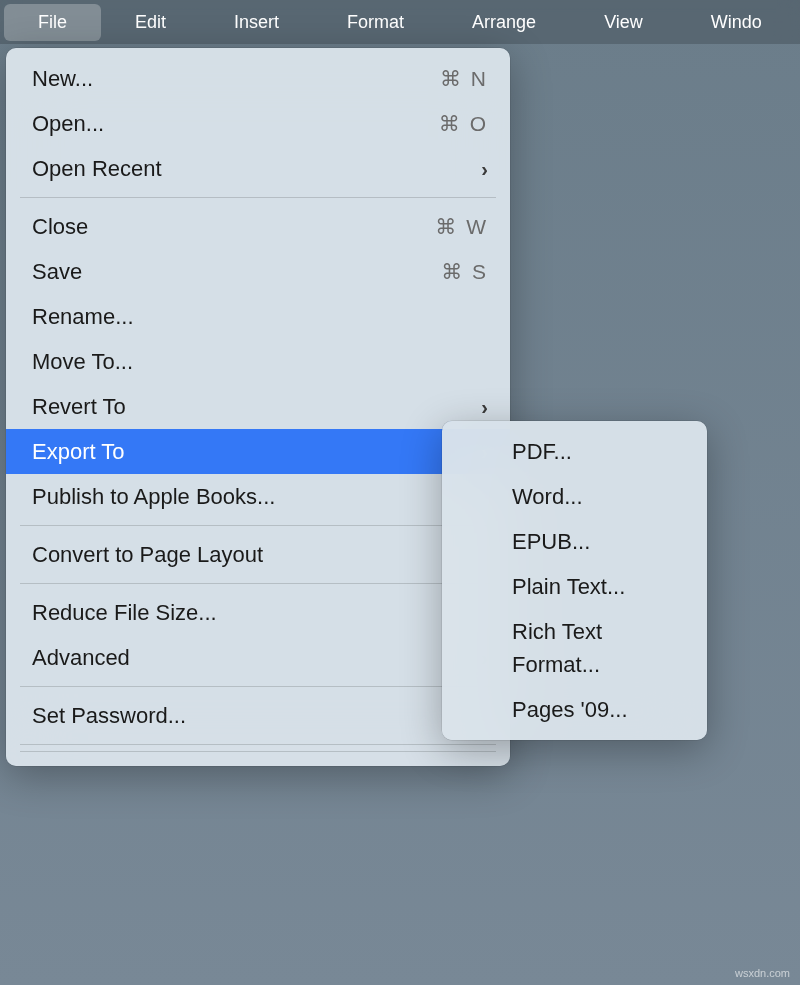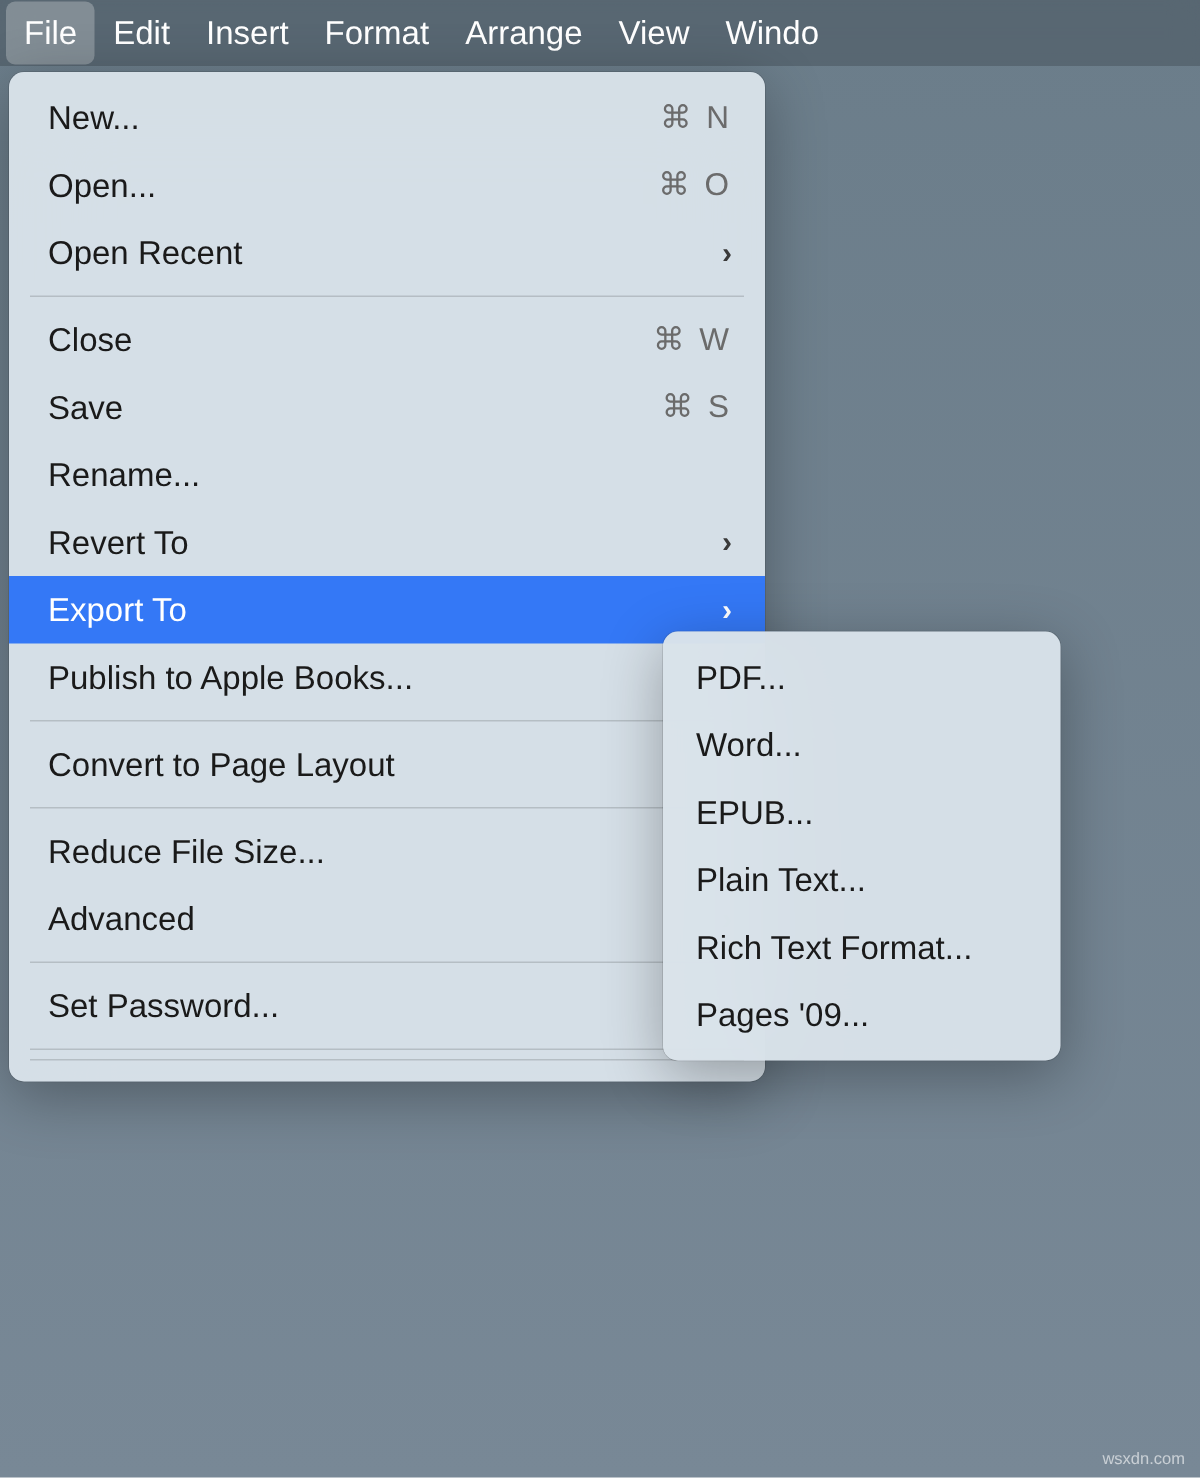--- a/index.html
+++ b/index.html
@@ -18,23 +18,23 @@
     .menubar {
       height: 44px;
       background: rgba(60, 70, 78, 0.4);
       display: flex;
       align-items: center;
       padding: 0 4px;
       backdrop-filter: blur(10px);
     }
     .menubar-item {
       color: #fff;
-      font-size: 22px;
+      font-size: 18px;
       font-weight: 400;
-      padding: 8px 12px;
+      padding: 8px 34px;
       border-radius: 6px;
       cursor: default;
     }
     .menubar-item.active {
       background: rgba(255,255,255,0.25);
     }
     .dropdown {
       position: absolute;
       top: 48px;
       left: 6px;
@@ -83,20 +83,21 @@
       left: 442px;
       width: 265px;
       background: rgba(218, 227, 234, 0.96);
       backdrop-filter: blur(30px);
       border-radius: 10px;
       box-shadow: 0 10px 40px rgba(0,0,0,0.3), 0 0 0 0.5px rgba(0,0,0,0.15);
       padding: 8px 0;
     }
     .submenu .menu-item {
       padding: 6px 22px 6px 22px;
+      margin-left: 48px;
     }
     .watermark {
       position: absolute;
       bottom: 6px;
       right: 10px;
       font-size: 11px;
       color: rgba(255,255,255,0.6);
     }
   </style>
 </head>
@@ -129,20 +130,23 @@
   <div class="menu-item">
     <span>Close</span>
     <span class="menu-shortcut">⌘ W</span>
   </div>
   <div class="menu-item">
     <span>Save</span>
     <span class="menu-shortcut">⌘ S</span>
   </div>
   <div class="menu-item">
     <span>Rename...</span>
+  </div>
+  <div class="menu-item">
+    <span>Move To...</span>
   </div>
   <div class="menu-item">
     <span>Revert To</span>
     <span class="chevron">›</span>
   </div>
   <div class="menu-item highlighted">
     <span>Export To</span>
     <span class="chevron">›</span>
   </div>
   <div class="menu-item">

